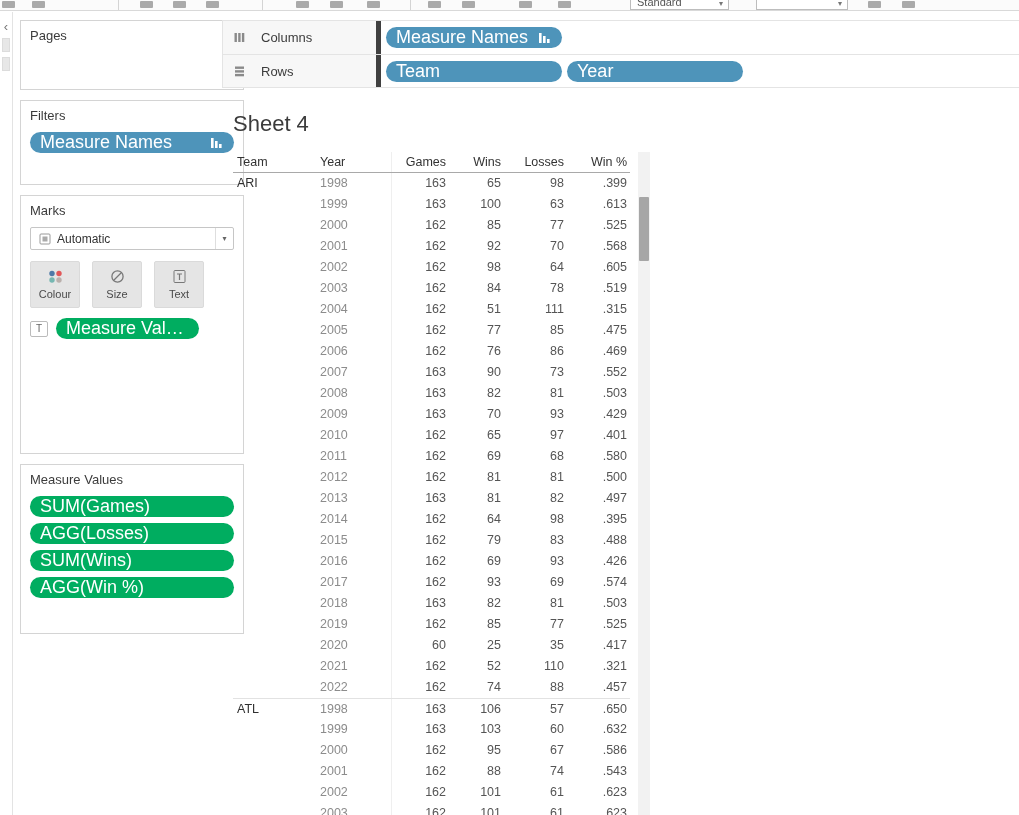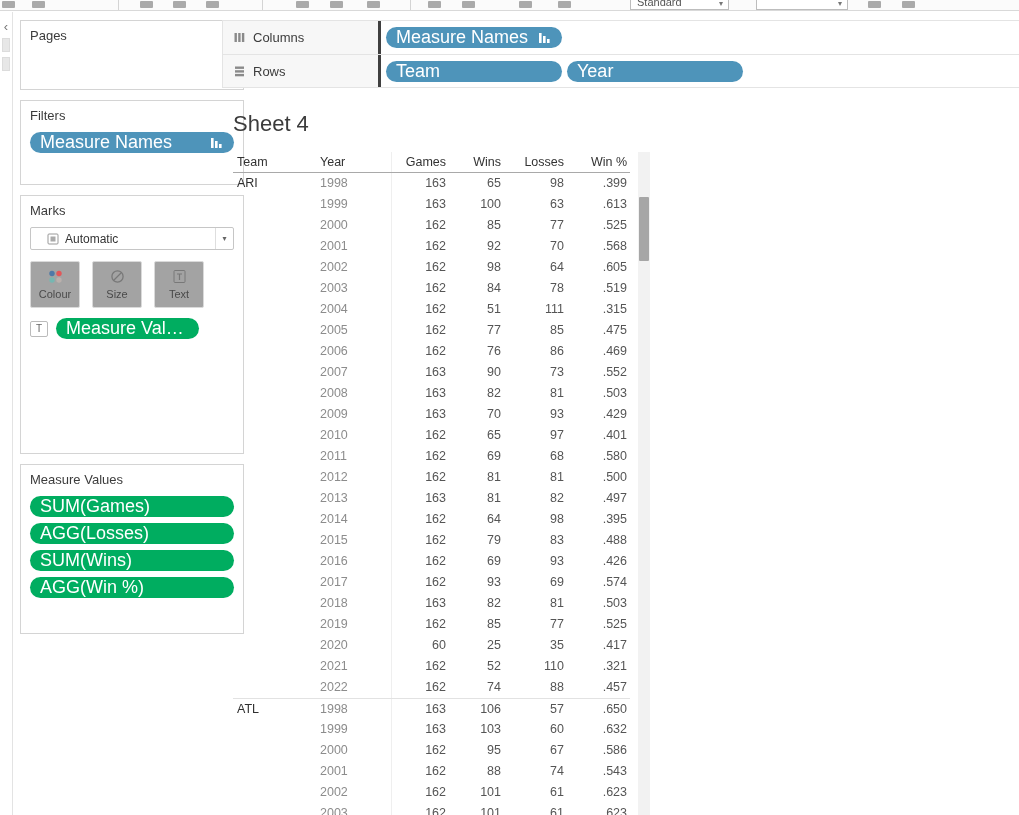--- a/index.html
+++ b/index.html
@@ -39,43 +39,43 @@
     color:#fff; font-size:18px; padding:0 10px; white-space:nowrap; overflow:hidden; }
   .pill.blue { background:var(--pill-blue,#4e94ba); }
   .pill.green { background:var(--pill-green,#00ad60); }
   .pill .pill-label { flex:1; overflow:hidden; text-overflow:ellipsis; }
   .sort-icon { flex:0 0 auto; margin-left:6px; }
 
   .mv-pill { margin-bottom:6px; }
 
   .mark-type { height:23px; border:1px solid #c6c6c6; border-radius:2px;
     display:flex; align-items:center; gap:6px; font-size:12px; color:#333;
-    padding-left:16px; margin-bottom:11px; background:#fff; }
+    padding-left:8px; margin-bottom:11px; background:#fff; }
   .mark-type .chev-box { margin-left:auto; width:18px; height:100%;
     border-left:1px solid #dedede; display:flex; align-items:center;
     justify-content:center; font-size:8px; color:#666; }
 
   .marks-row { display:flex; gap:12px; margin-bottom:10px; }
   .mark-btn { width:50px; height:47px; border:1px solid #dadada; border-radius:2px;
-    background:#a3a3a3; display:flex; flex-direction:column; align-items:center;
+    background:#e5e5e5; display:flex; flex-direction:column; align-items:center;
     justify-content:center; gap:4px; }
   .mark-btn .mb-label { font-size:11px; color:#4a4a4a; }
 
   .marks-pill-row { display:flex; align-items:center; gap:8px; margin-top:6px; }
   .t-chip { width:18px; height:16px; border:1px solid #bbb; border-radius:2px;
     font-size:10px; color:#666; display:flex; align-items:center; justify-content:center; }
   .marks-pill-row .pill { width:143px; }
 
   
   .main { flex:1; display:flex; flex-direction:column; position:relative; }
   .shelves { margin-top:8px; border:1px solid #e4e4e4; border-right:none; }
   .shelf { display:flex; height:33px; }
   .shelf + .shelf { border-top:1px solid #e4e4e4; }
-  .shelf-label { width:158px; background:#f7f7f7; border-right:3px solid #404040;
-    display:flex; align-items:center; gap:8px; padding-left:11px;
+  .shelf-label { width:158px; background:#f7f7f7; border-right:5px solid #404040;
+    display:flex; align-items:center; gap:16px; padding-left:11px;
     font-size:13px; color:#3c3c3c; }
   .shelf-body { flex:1; display:flex; align-items:center; gap:5px;
     padding-left:5px; background:#fff; }
   .shelf-pill { width:176px; }
 
   .sheet-area { flex:1; position:relative; overflow:hidden; }
   .sheet-title { margin:23px 0 0 11px; font-size:22px; color:#3b3b3b; font-weight:400; }
 
   .ttable { margin:15px 0 0 11px; width:397px; font-size:12.5px; }
   .trow { display:grid; grid-template-columns:83px 76px 57px 55px 63px 63px;

